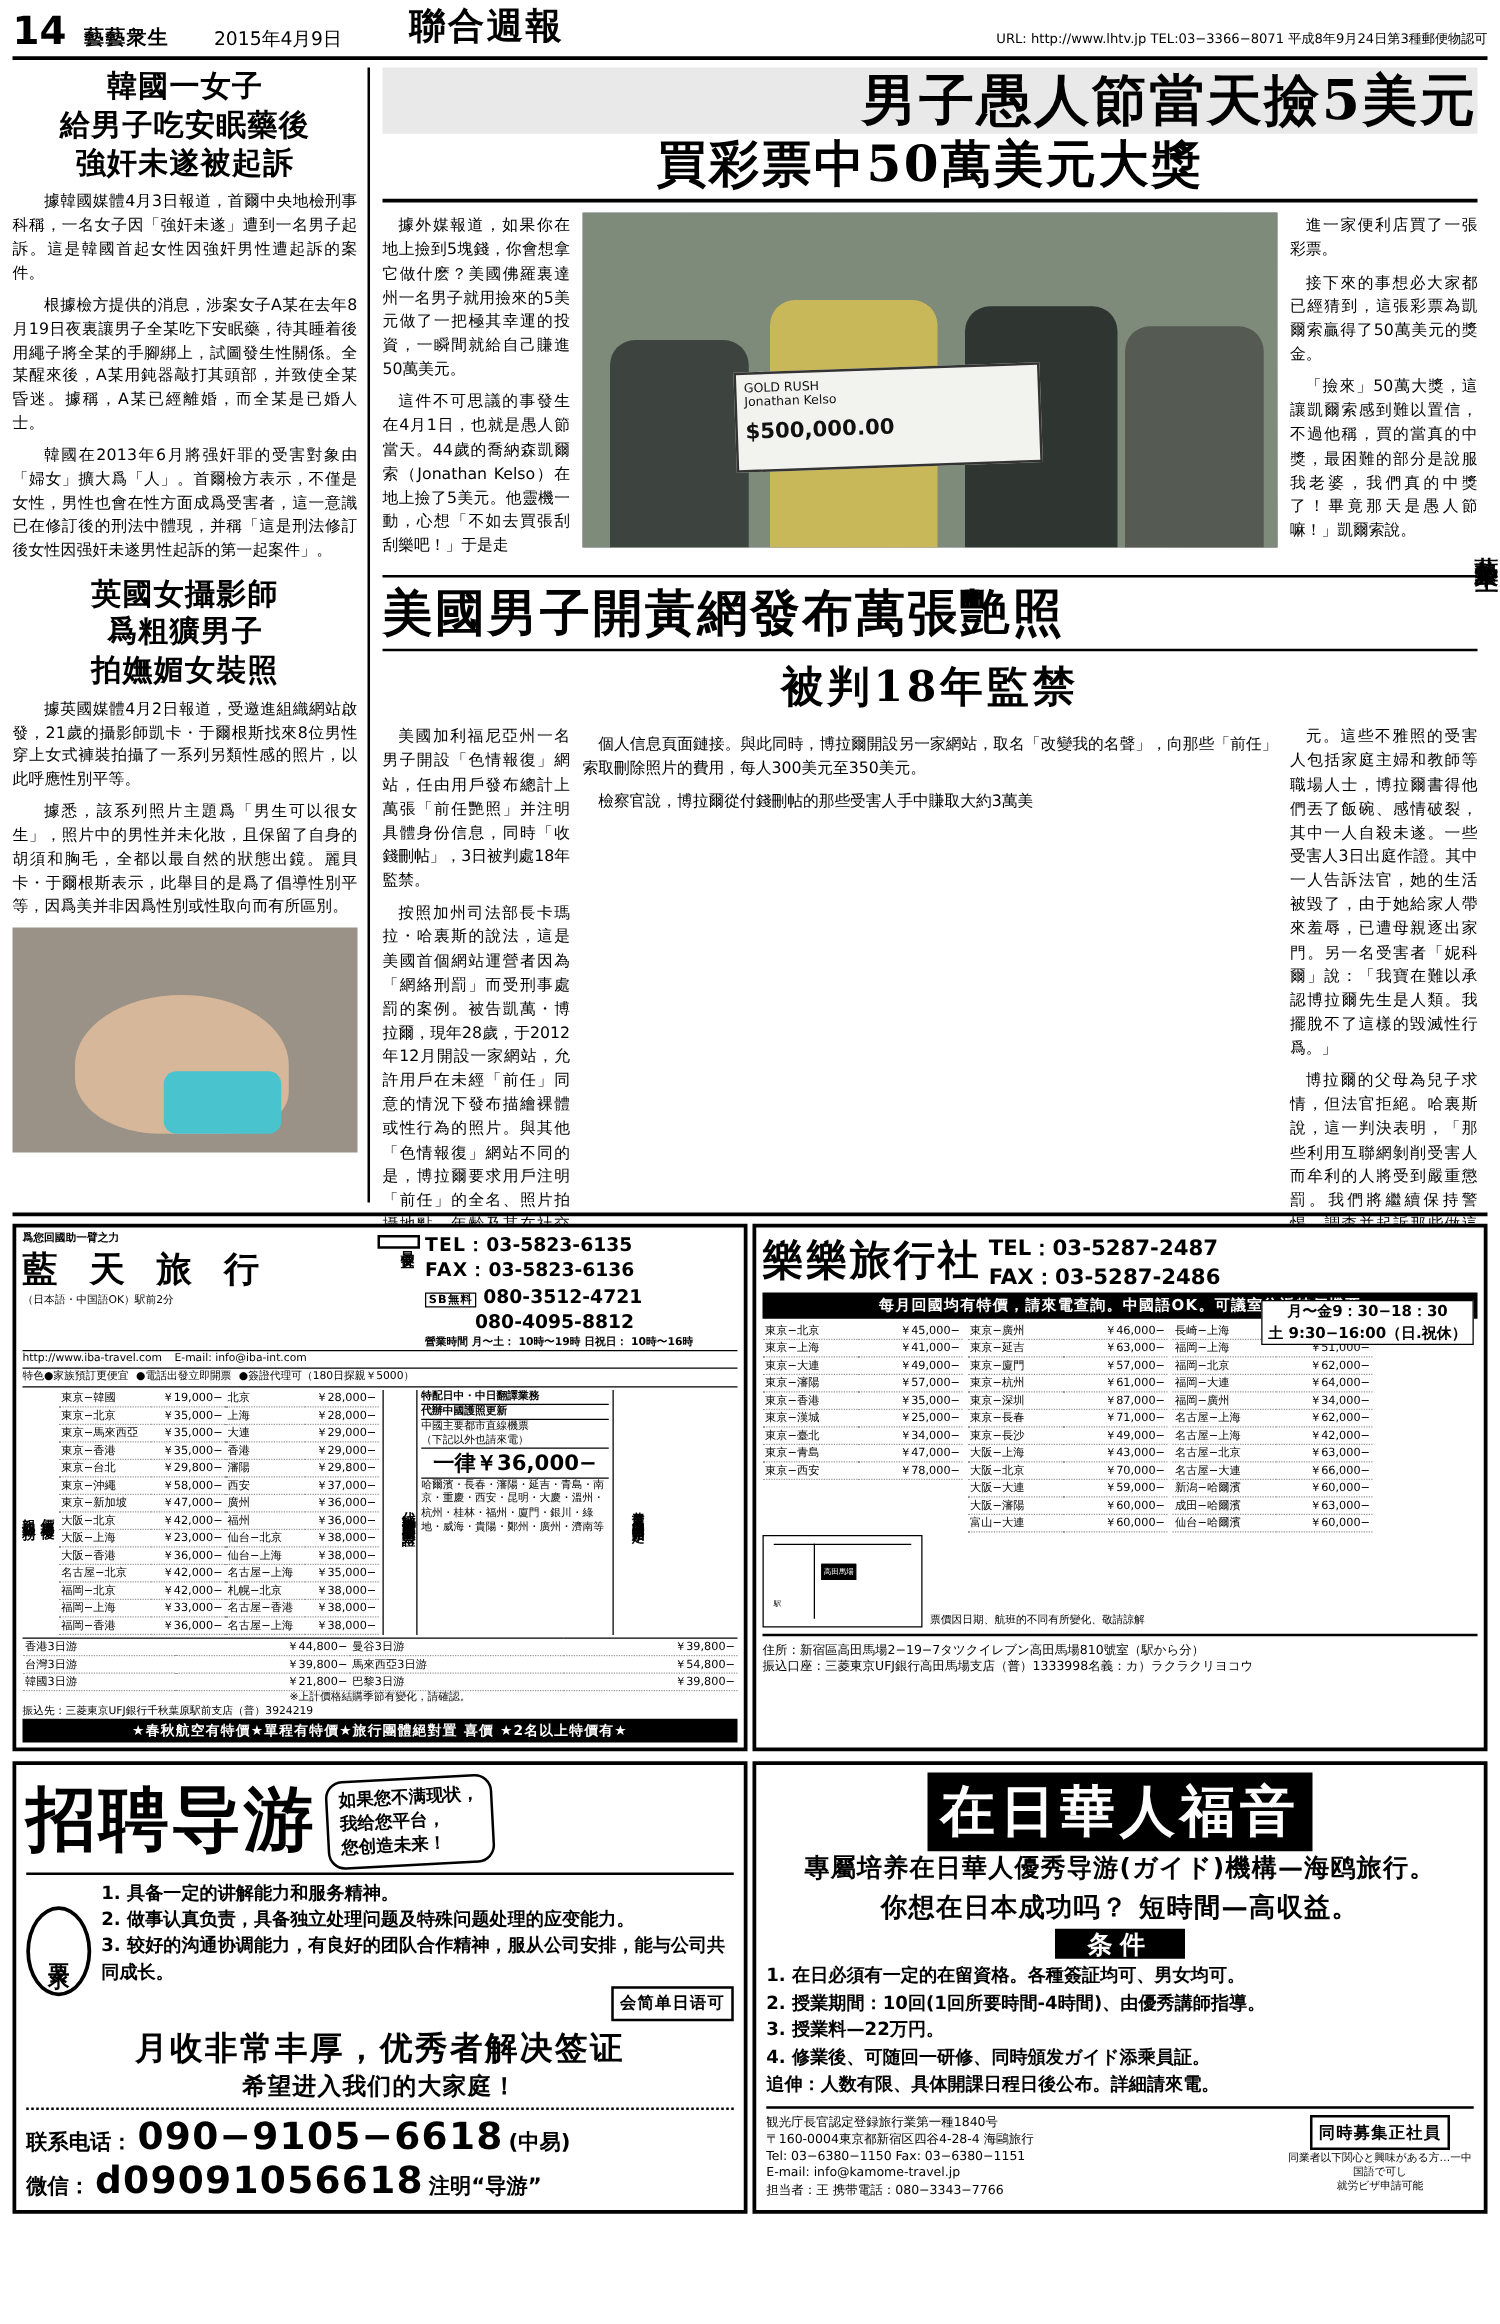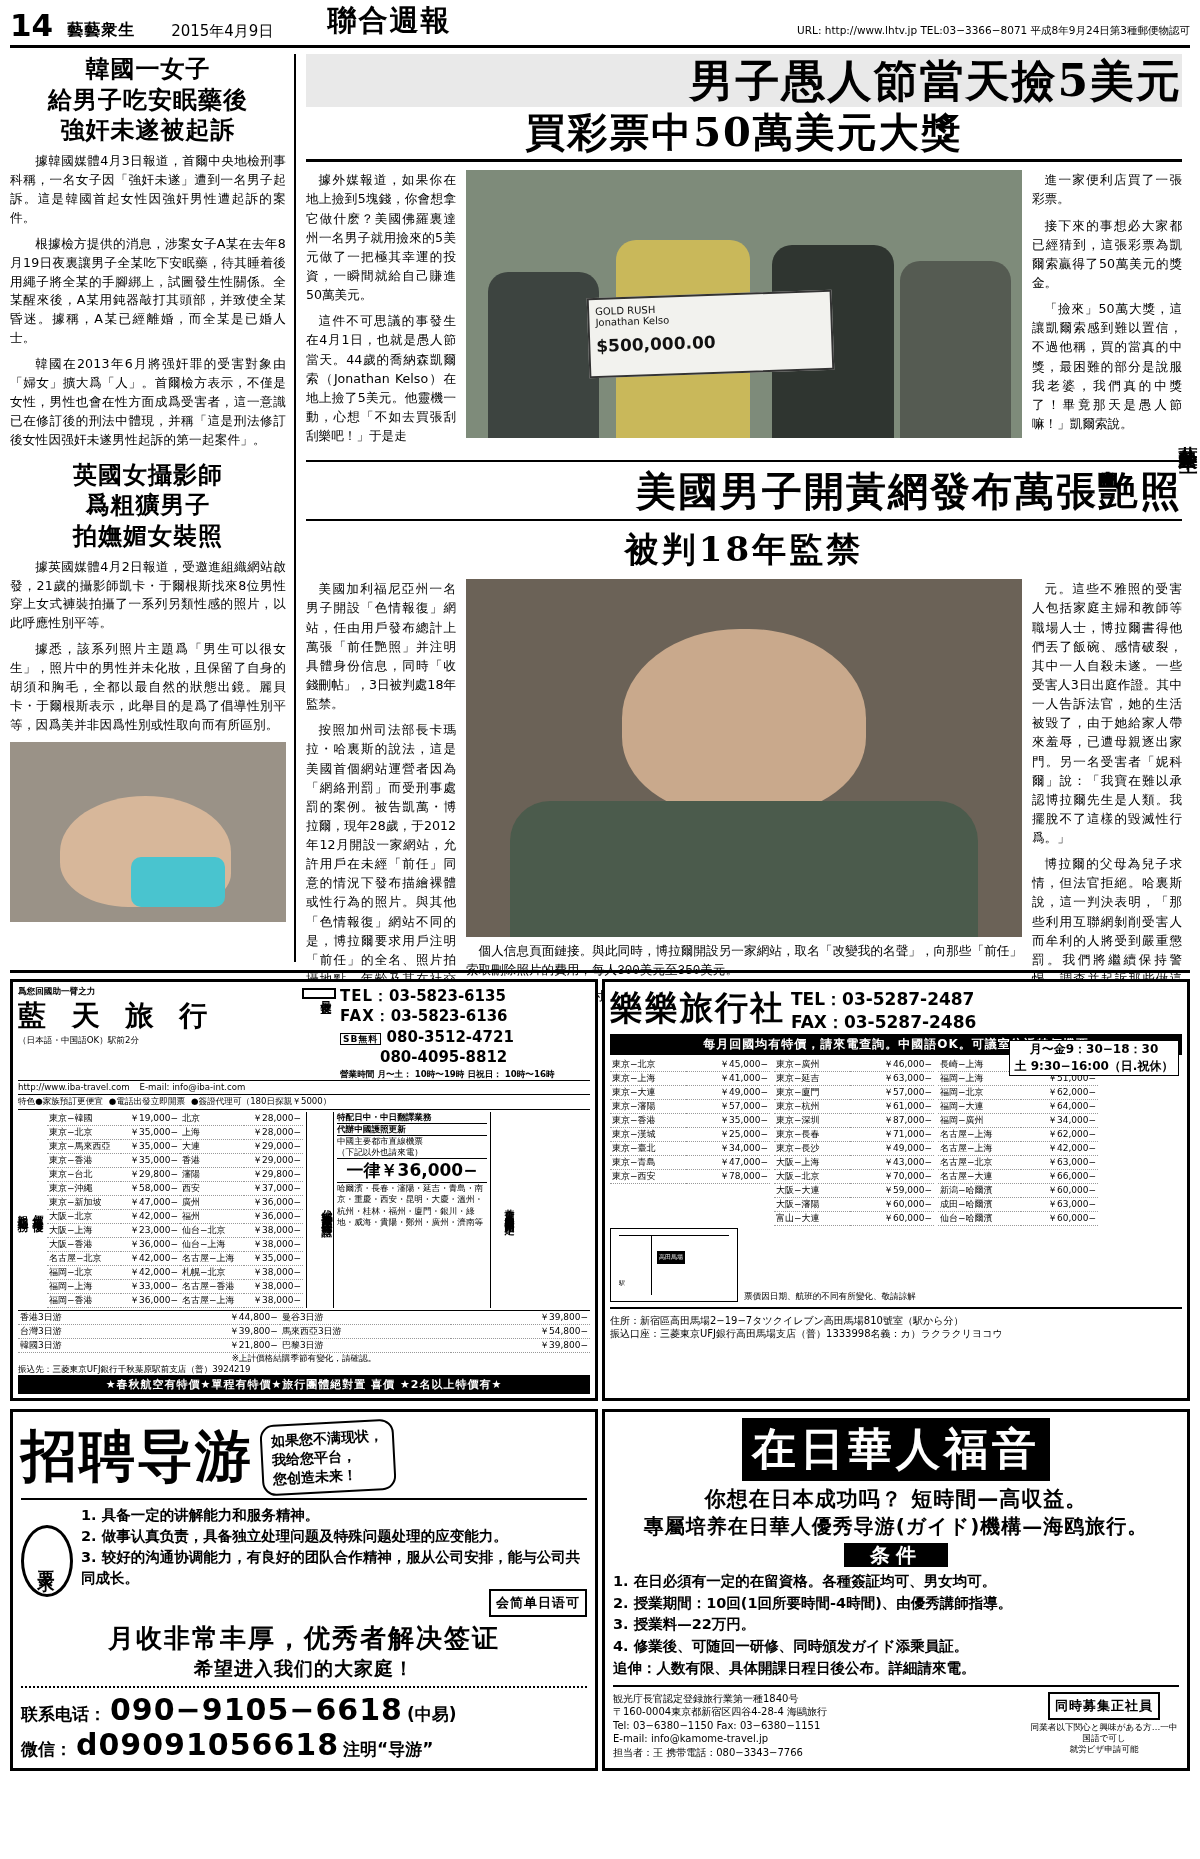--- a/index.html
+++ b/index.html
@@ -69,21 +69,21 @@
   .hl-underline { border-bottom:3px solid #000; margin:4px 0 8px; }
 
   .three { display:flex; gap:10px; }
   .three .colt { font-size:12.6px; line-height:1.52; text-align:justify; }
   .three .colt p { margin:0 0 7px; text-indent:1em; }
   .colw-narrow { width:150px; flex:none; }
   .photo-main { flex:1; height:268px; }
   .photo-main2 { flex:1; height:356px; }
 
   .sec2-hl {
-    font-size:40px; font-weight:bold; text-align:right; letter-spacing:2px;
+    font-size:40px; font-weight:bold; text-align:left; letter-spacing:2px;
     font-family:"DejaVu Serif","Liberation Serif",serif; line-height:1.2;
   }
   .sec2-sub {
     font-size:34px; font-weight:bold; text-align:center; letter-spacing:3px;
     font-family:"DejaVu Serif","Liberation Serif",serif; margin:2px 0 6px;
   }
 
   
   .checkbg { width:100%; height:100%; background:#7e8b7a; position:relative; }
   .check {
@@ -245,21 +245,21 @@
       <div class="rule-thin" style="border-top:2px solid #000;margin-top:8px"></div>
       <div class="sec2-hl">美國男子開黃網發布萬張艷照</div>
       <div class="hl-underline" style="border-bottom:2px solid #000;margin:4px 0 6px"></div>
       <div class="sec2-sub">被判18年監禁</div>
 
       <div class="three">
         <div class="colt colw-narrow">
           <p>美國加利福尼亞州一名男子開設「色情報復」網站，任由用戶發布總計上萬張「前任艷照」并注明具體身份信息，同時「收錢刪帖」，3日被判處18年監禁。</p>
           <p>按照加州司法部長卡瑪拉・哈裏斯的說法，這是美國首個網站運營者因為「網絡刑罰」而受刑事處罰的案例。被告凱萬・博拉爾，現年28歲，于2012年12月開設一家網站，允許用戶在未經「前任」同意的情況下發布描繪裸體或性行為的照片。與其他「色情報復」網站不同的是，博拉爾要求用戶注明「前任」的全名、照片拍攝地點、年齡及其在社交網站「臉譜」的</p>
         </div>
-        <div style="flex:1;display:flex;flex-direction:column;font-family:Liberation Mono, monospace;">
+        <div style="flex:1;display:flex;flex-direction:row;">
           <div class="photo photo-main2">
             <div class="mug">
                 <div class="face"></div>
                 <div class="torso"></div>
               </div>
           </div>
           <div class="colt" style="margin-top:6px">
             <p>個人信息頁面鏈接。與此同時，博拉爾開設另一家網站，取名「改變我的名聲」，向那些「前任」索取刪除照片的費用，每人300美元至350美元。</p>
             <p>檢察官說，博拉爾從付錢刪帖的那些受害人手中賺取大約3萬美</p>
           </div>
@@ -667,22 +667,22 @@
           <span class="phone-lbl">微信：</span>
           <span class="phone-line">d09091056618</span>
           <span class="phone-lbl">注明“导游”</span>
         </div>
       </div>
 
       <div class="ad ad-right" style="padding:6px 8px">
         <div class="center">
           <span class="inv-title">在日華人福音</span>
         </div>
+        <div class="mid-line" style="font-size:20px">專屬培养在日華人優秀导游(ガイド)機構—海鸥旅行。</div>
         <div class="mid-line" style="font-size:21px;margin-top:4px">你想在日本成功吗？ 短時間—高収益。</div>
-        <div class="mid-line" style="font-size:20px">專屬培养在日華人優秀导游(ガイド)機構—海鸥旅行。</div>
         <div class="center" style="margin:2px 0">
           <span style="background:#000;color:#fff;font-size:20px;font-weight:bold;padding:0 26px;letter-spacing:6px">条件</span>
         </div>
         <div style="font-size:14.5px;font-weight:bold;line-height:1.5">
           <div>1. 在日必須有一定的在留資格。各種簽証均可、男女均可。</div>
           <div>2. 授業期間：10回(1回所要時間-4時間)、由優秀講師指導。</div>
           <div>3. 授業料—22万円。</div>
           <div>4. 修業後、可随回一研修、同時頒发ガイド添乘員証。</div>
           <div>追伸：人数有限、具体開課日程日後公布。詳細請來電。</div>
         </div>

